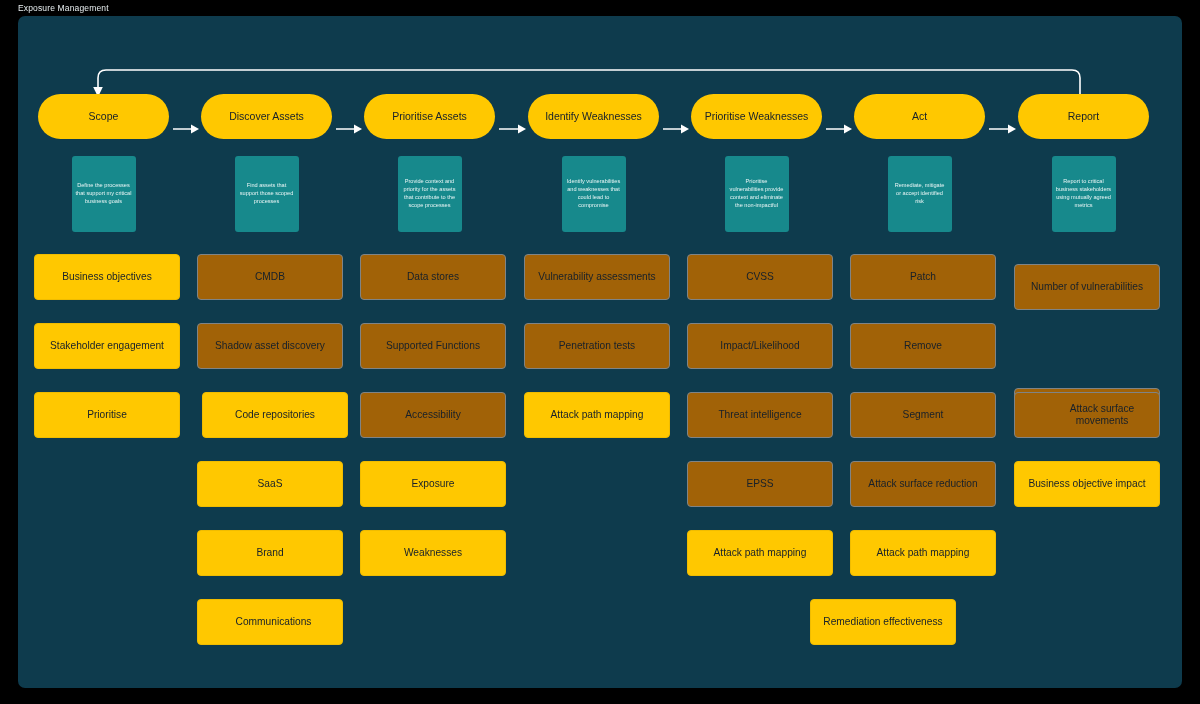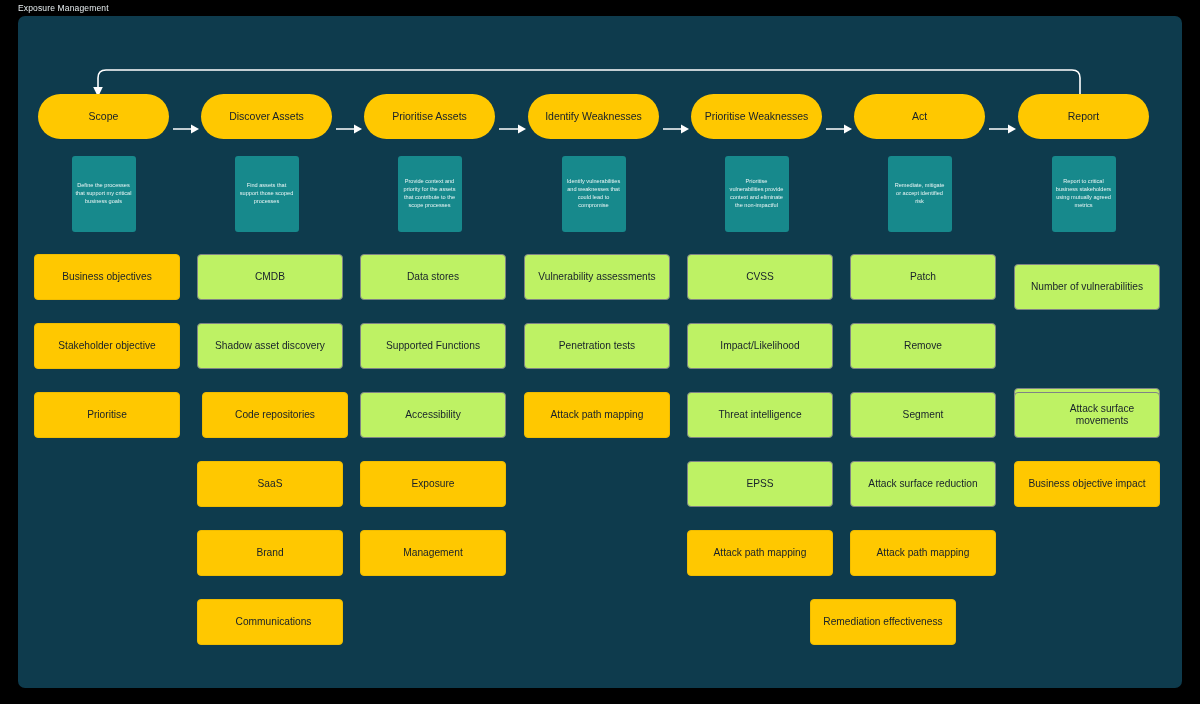--- a/index.html
+++ b/index.html
@@ -84,21 +84,21 @@
     display: flex;
     align-items: center;
     justify-content: center;
     text-align: center;
     font-size: 10.2px;
     line-height: 1.2;
     color: #17202a;
     padding: 0 5px;
   }
   .card.yellow { background: #ffc800; border: 1px solid #f0bc00; }
-  .card.grey   { background: #bef264; border: 1px solid #7f8486; }
+  .card.grey   { background: #a16207; border: 1px solid #7f8486; }
 </style>
 </head>
 <body>
 
 <div id="app-title">Exposure Management</div>
 
 <div id="canvas">
 
   <svg id="loop-arrow" viewBox="0 0 1164 672" xmlns="http://www.w3.org/2000/svg">
     <path d="M 1062 78 L 1062 62 Q 1062 54 1054 54 L 88 54 Q 80 54 80 62 L 80 72" fill="none" stroke="#ffffff" stroke-width="1.6" stroke-linecap="round"></path>
@@ -173,21 +173,21 @@
       </div>
       <div class="desc-box" style="left: 1033.5px; top: 140px; height: 76px;">
         <span>Report to critical business stakeholders using mutually agreed metrics</span>
       </div>
     </div>
   <div id="card-layer">
       <div class="card yellow" style="left: 16px; top: 238px;">
         <span>Business objectives</span>
       </div>
       <div class="card yellow" style="left: 16px; top: 307px;">
-        <span>Stakeholder objective</span>
+        <span>Stakeholder engagement</span>
       </div>
       <div class="card yellow" style="left: 16px; top: 376px;">
         <span>Prioritise</span>
       </div>
       <div class="card grey" style="left: 179px; top: 238px;">
         <span>CMDB</span>
       </div>
       <div class="card grey" style="left: 179px; top: 307px;">
         <span>Shadow asset discovery</span>
       </div>
@@ -209,21 +209,21 @@
       <div class="card grey" style="left: 342px; top: 307px;">
         <span>Supported Functions</span>
       </div>
       <div class="card grey" style="left: 342px; top: 376px;">
         <span>Accessibility</span>
       </div>
       <div class="card yellow" style="left: 342px; top: 445px;">
         <span>Exposure</span>
       </div>
       <div class="card yellow" style="left: 342px; top: 514px;">
-        <span>Management</span>
+        <span>Weaknesses</span>
       </div>
       <div class="card grey" style="left: 506px; top: 238px;">
         <span>Vulnerability assessments</span>
       </div>
       <div class="card grey" style="left: 506px; top: 307px;">
         <span>Penetration tests</span>
       </div>
       <div class="card yellow" style="left: 506px; top: 376px;">
         <span>Attack path mapping</span>
       </div>

